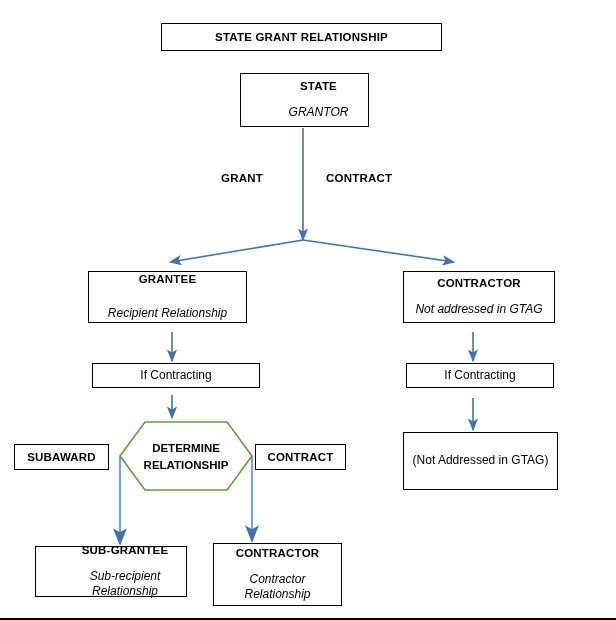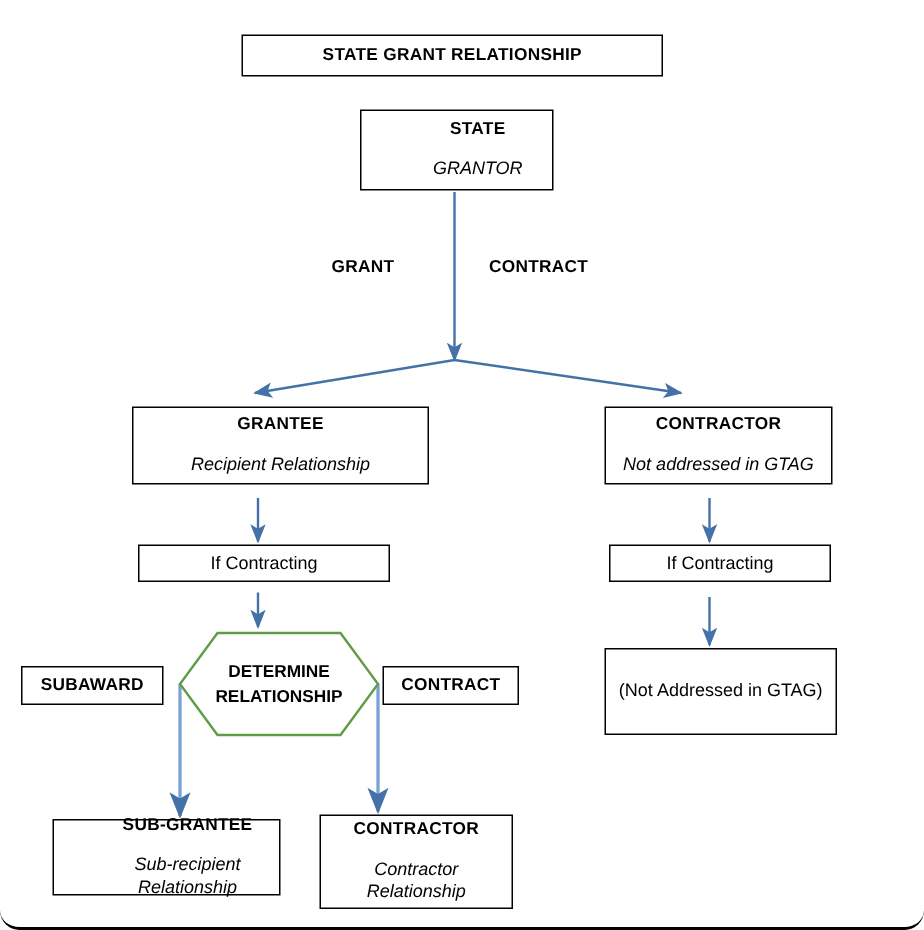--- a/index.html
+++ b/index.html
@@ -11,21 +11,20 @@
     font-family: "Liberation Sans", sans-serif;
   }
   #canvas {
     position: relative;
     width: 616px;
     height: 620px;
     background: #ffffff;
     overflow: hidden;
     border-bottom: 2px solid #000000;
     box-sizing: border-box;
-    border-radius: 13px;
   }
   .box {
     position: absolute;
     border: 1px solid #000000;
     background: #ffffff;
     box-sizing: border-box;
     display: flex;
     flex-direction: column;
     align-items: center;
     justify-content: center;
@@ -49,21 +48,21 @@
   
   #banner {
     left: 161px; top: 23px; width: 281px; height: 28px;
   }
   #banner .ttl { font-size: 11.5px; }
 
   
   #state-box { left: 240px; top: 73px; width: 129px; height: 54px; padding-left: 28px; }
 
   
-  #grantee-box   { left: 88px;  top: 271px; width: 198px; height: 52px; }
+  #grantee-box   { left: 88px;  top: 271px; width: 159px; height: 52px; justify-content: space-between; }
   #contractor-box{ left: 403px; top: 271px; width: 152px; height: 52px; }
 
   
   #if-contracting-left  { left: 92px;  top: 363px; width: 168px; height: 25px; }
   #if-contracting-right { left: 406px; top: 363px; width: 148px; height: 25px; }
 
   
   #subaward-box   { left: 14px;  top: 444px; width: 95px; height: 26px; }
   #contract-box   { left: 255px; top: 444px; width: 91px; height: 26px; }
 

